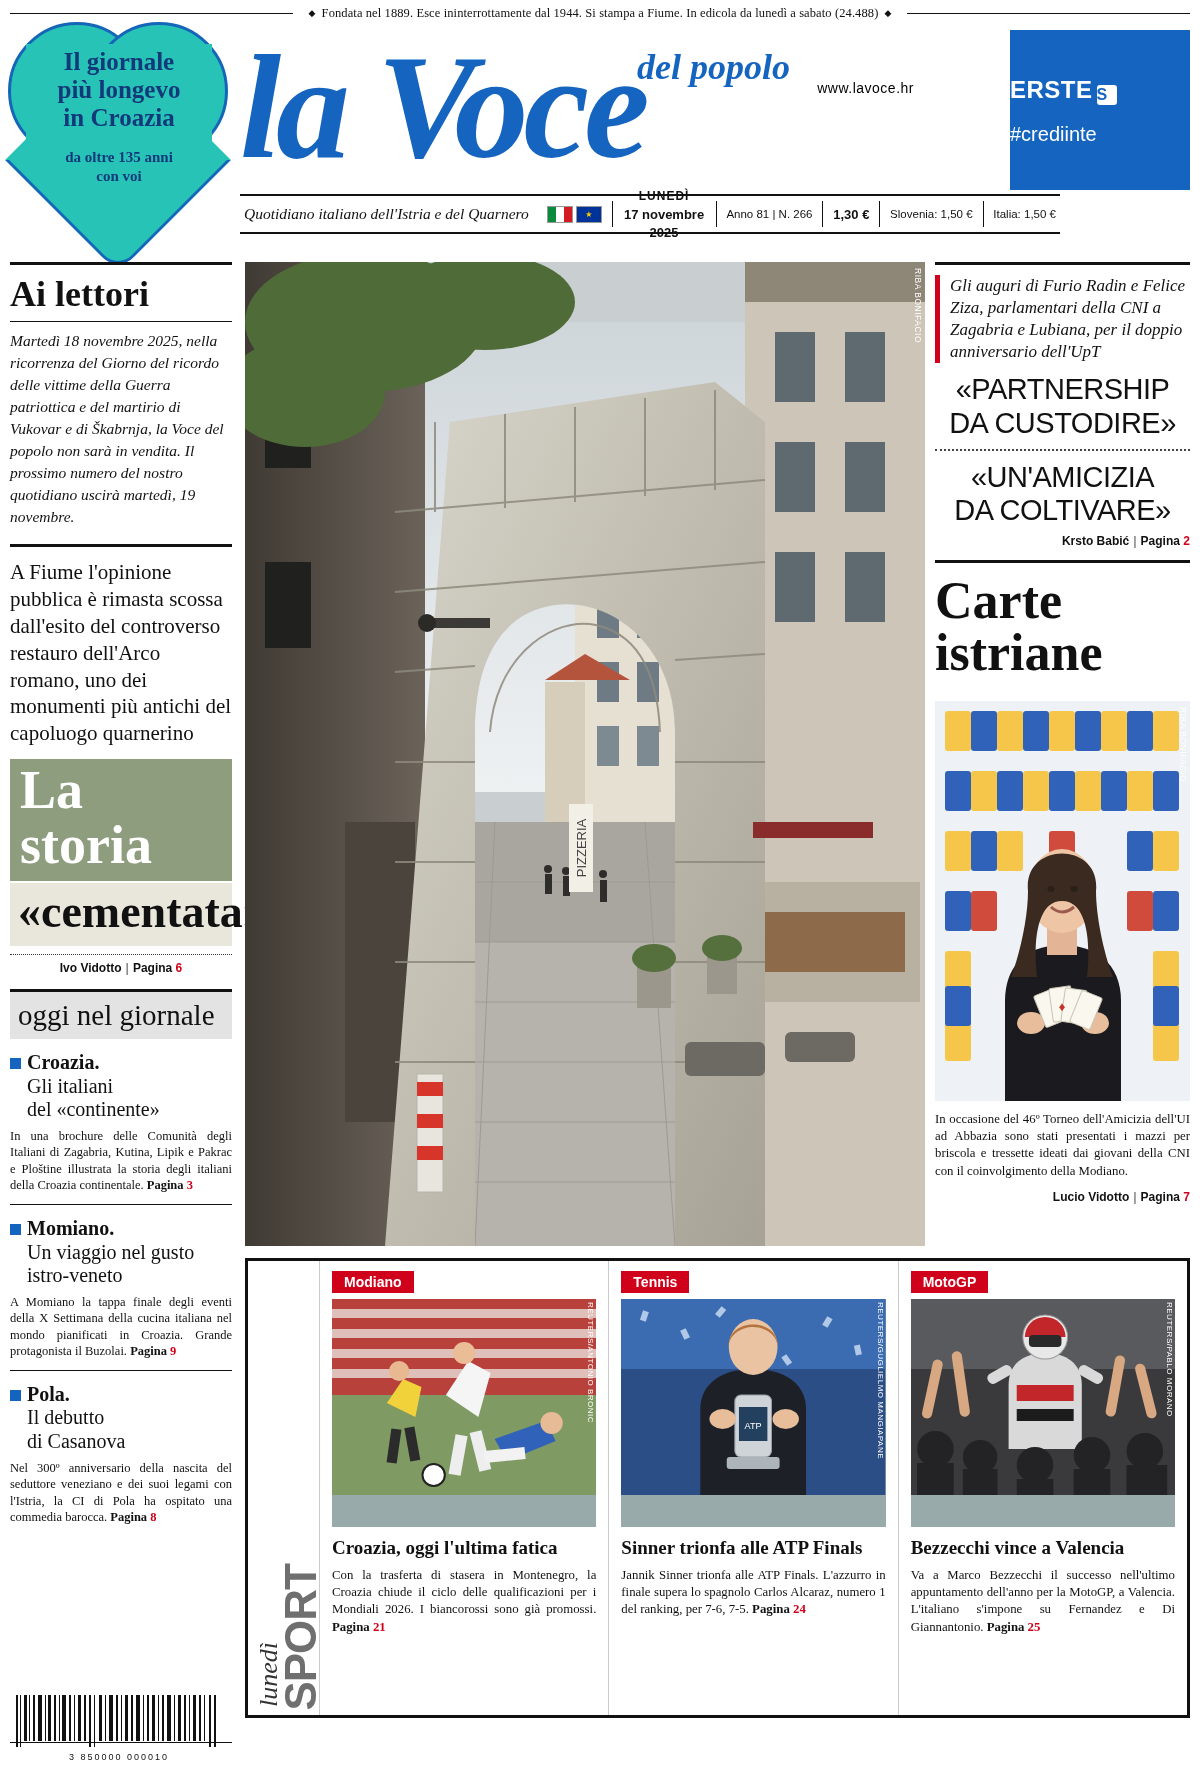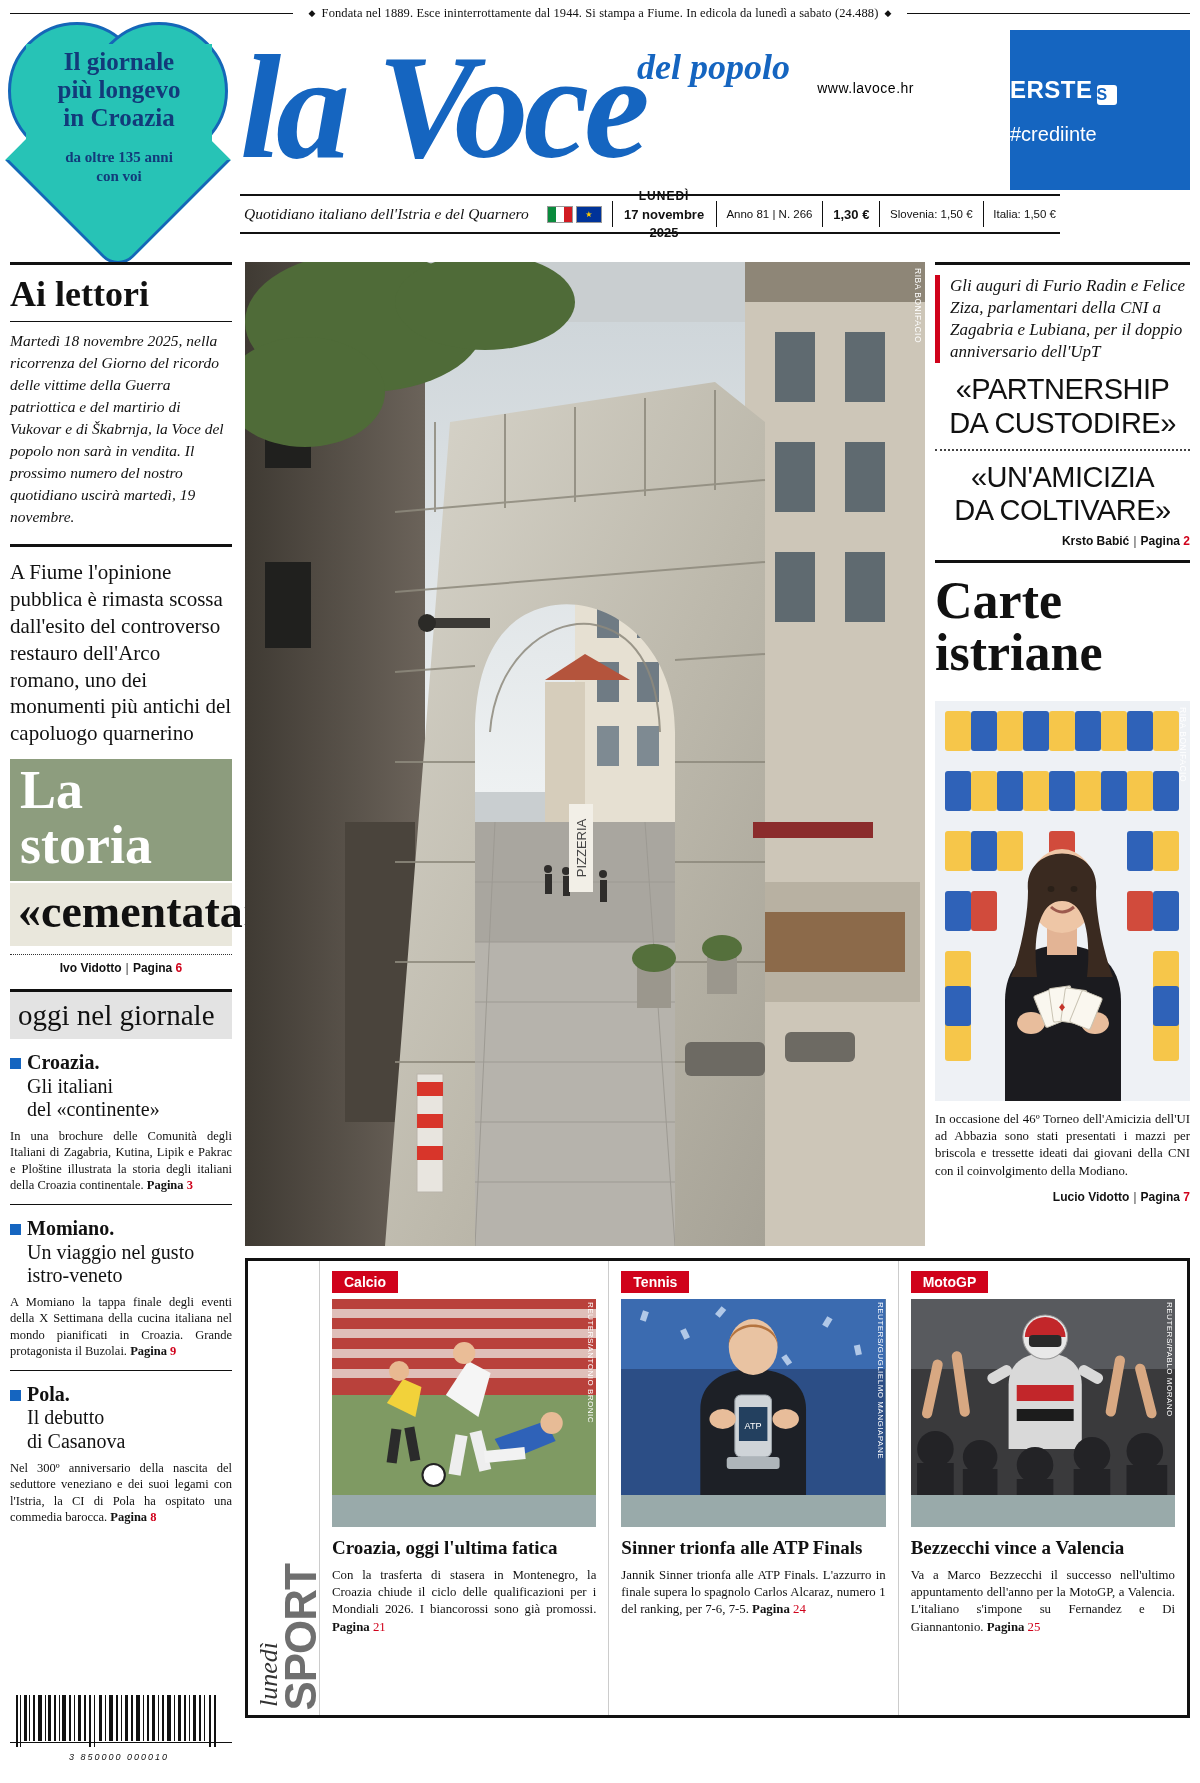--- a/index.html
+++ b/index.html
@@ -248,29 +248,29 @@
   .sport-photo { width:100%; height:228px; overflow:hidden; position:relative; background:#9aa; }
   .sport-photo .credit-v { color:#fff; font-size:8px; right:1px; top:3px; }
   .sport-h {
     font-family:"Liberation Serif", serif; font-weight:bold; font-size:19px;
     line-height:1.15; margin-top:10px;
   }
   .sport-b {
     font-size:12.8px; line-height:1.35; margin-top:8px; text-align:justify;
     font-family:"Liberation Serif", serif;
   }
-  .sport-b .pg { color:#d0021b; font-weight:normal; }
+  .sport-b .pg { color:#d0021b; font-weight:bold; }
   .sport-b .pgl { font-weight:bold; }
 
   
   .barcode { position:absolute; left:14px; bottom:26px; width:210px; height:62px; }
   .barcode .bars { width:100%; height:52px; }
   .barcode .num {
     font-family:"Liberation Sans", sans-serif; font-size:9px; letter-spacing:2px;
-    text-align:center; margin-top:1px;font-style:italic;
+    text-align:center; margin-top:1px;
   }
 
   .left-bottom-rule { position:absolute; left:10px; top:1742px; width:222px; border-top:1px solid #111; }
 </style>
 </head>
 <body>
 
 <div class="page">
 
   <div class="topstrip">
@@ -702,21 +702,21 @@
   <div class="sport">
     <div class="sport-inner">
       <div class="sport-label">
         <div class="lun">lunedì</div>
         <div class="spt">SPORT</div>
       </div>
 
       <div class="sport-cols">
 
         <div class="sport-col">
-          <span class="tag">Calcio</span>
+          <span class="tag">Modiano</span>
           <div class="sport-photo">
             <svg width="100%" height="196" viewBox="0 0 260 196" preserveAspectRatio="none">
               <rect width="260" height="196" fill="#d8d6d0"></rect>
               <rect y="0" width="260" height="96" fill="#b9413b"></rect>
               <g fill="#eceae4" opacity=".75">
                 <rect x="0" y="10" width="260" height="9"></rect>
                   <rect x="0" y="30" width="260" height="9"></rect>
                 <rect x="0" y="50" width="260" height="9"></rect>
                   <rect x="0" y="70" width="260" height="9"></rect>
               </g>

